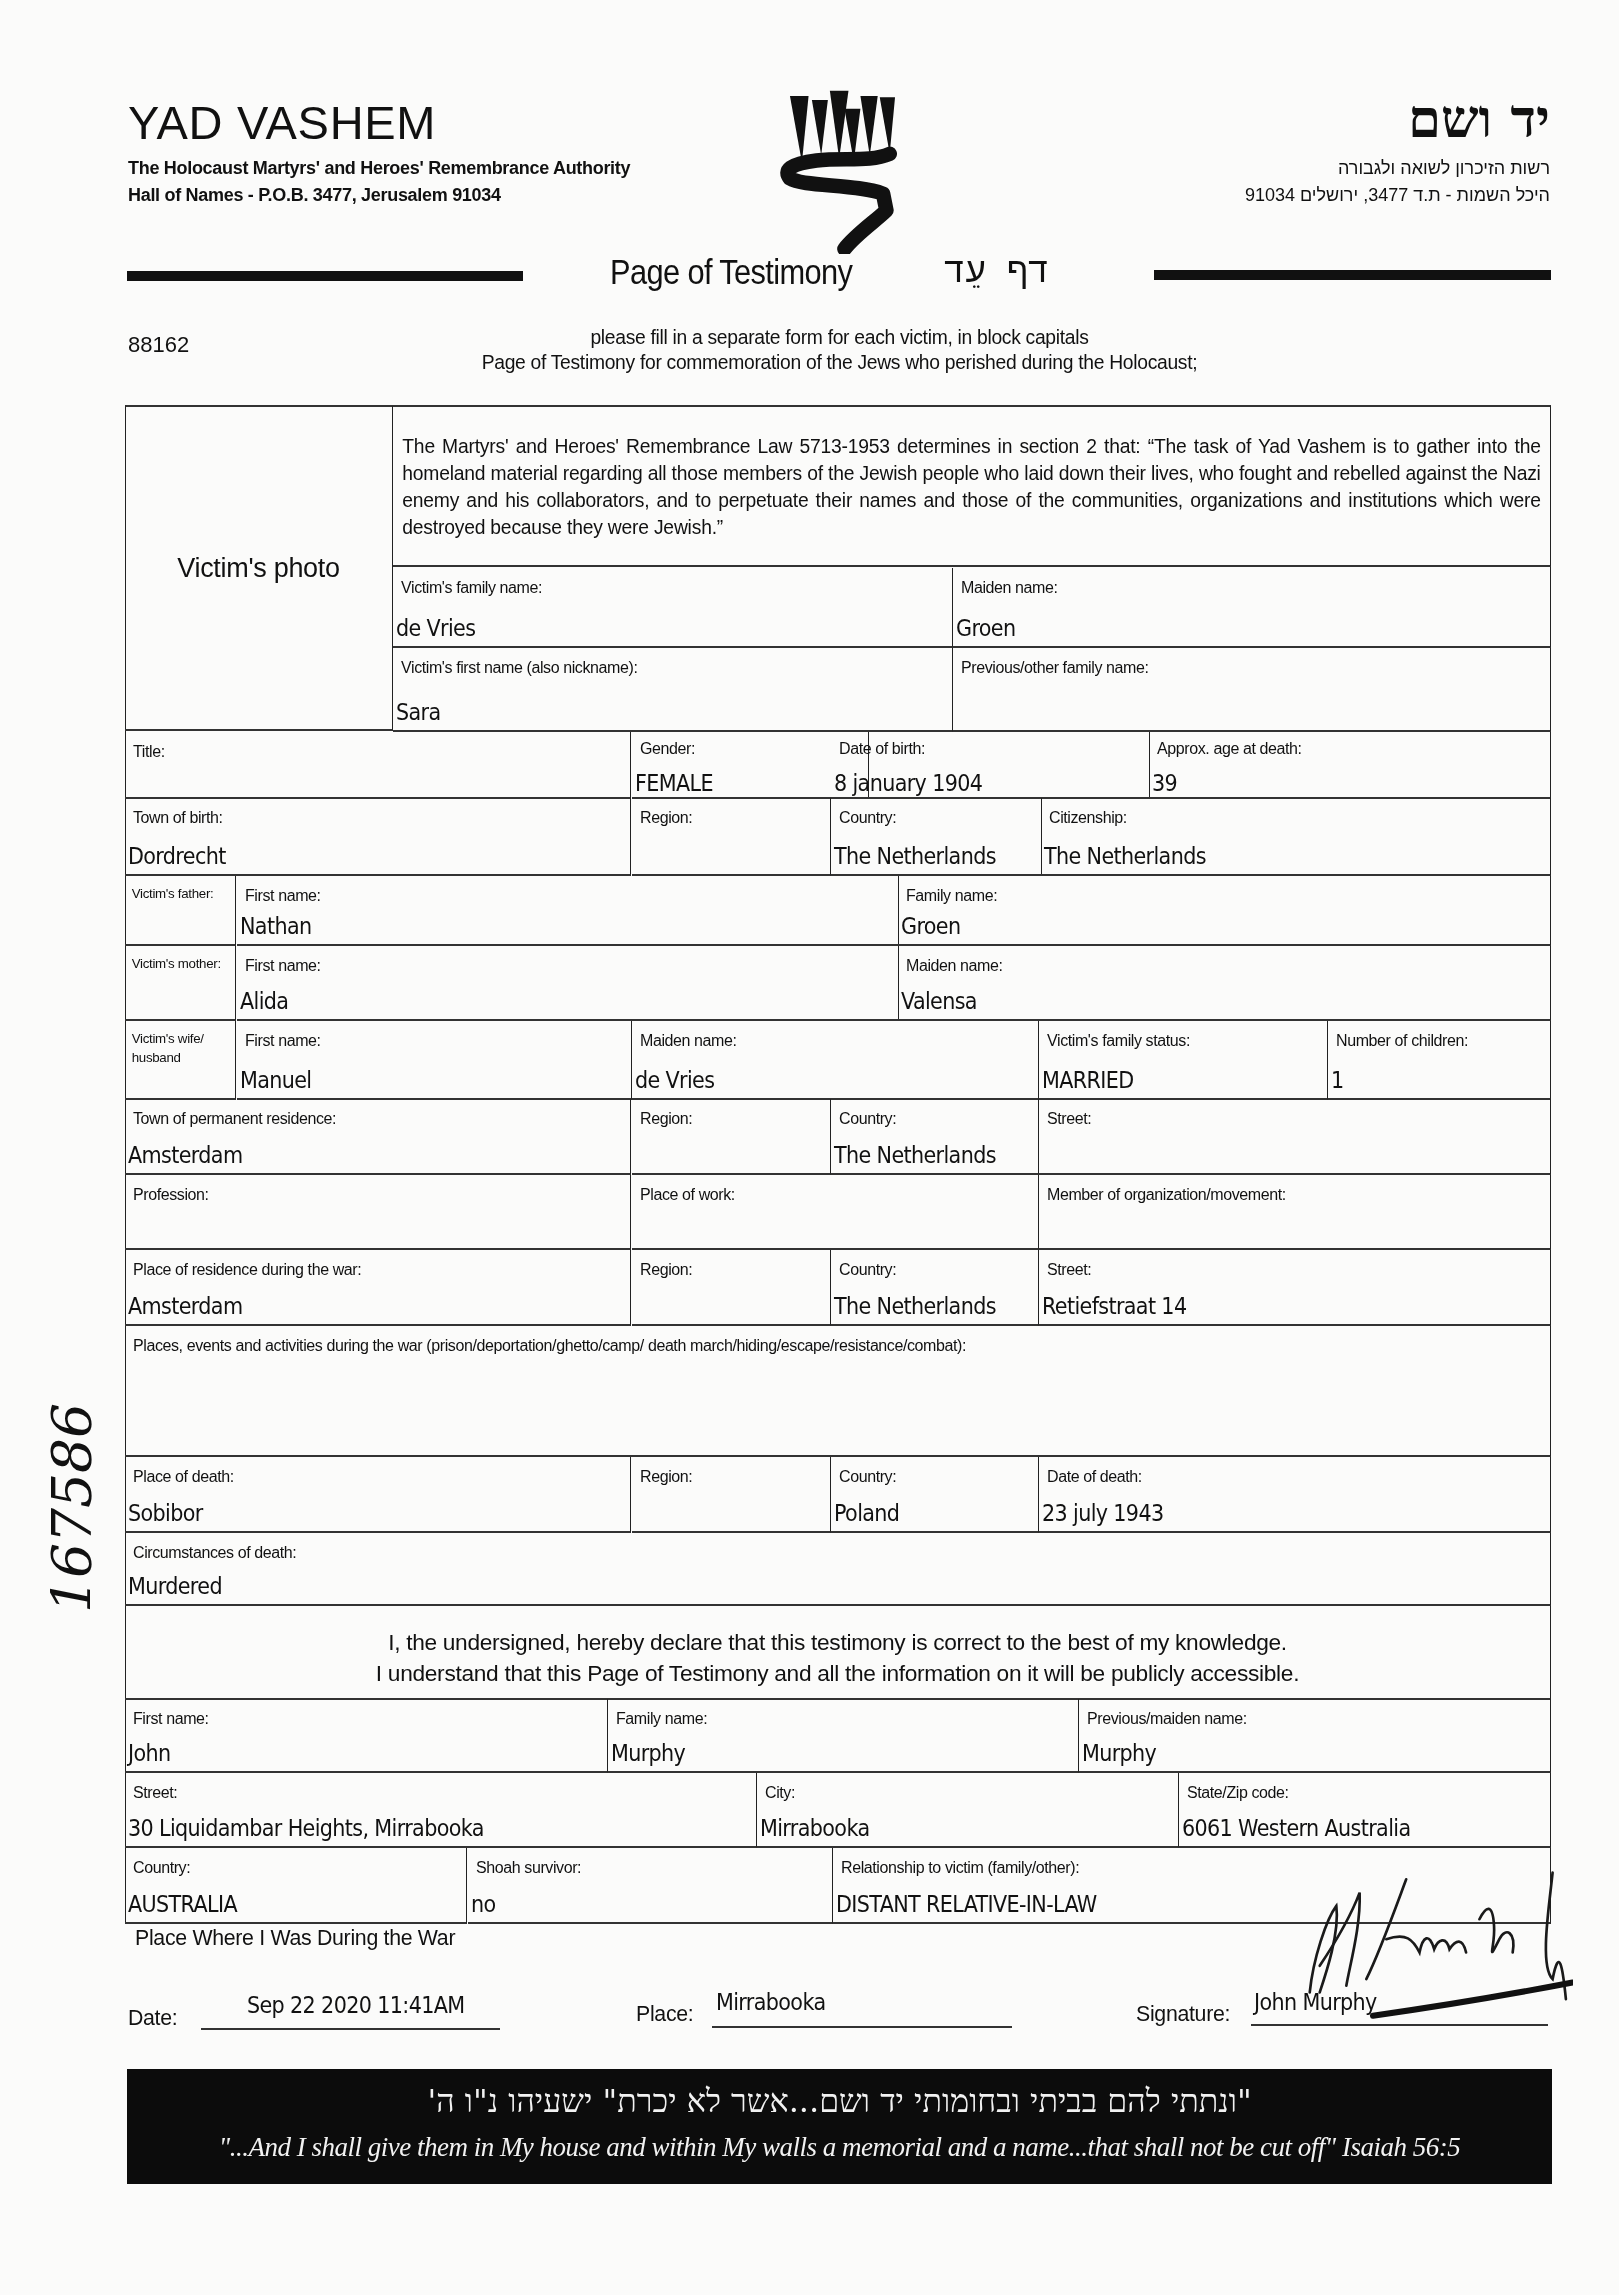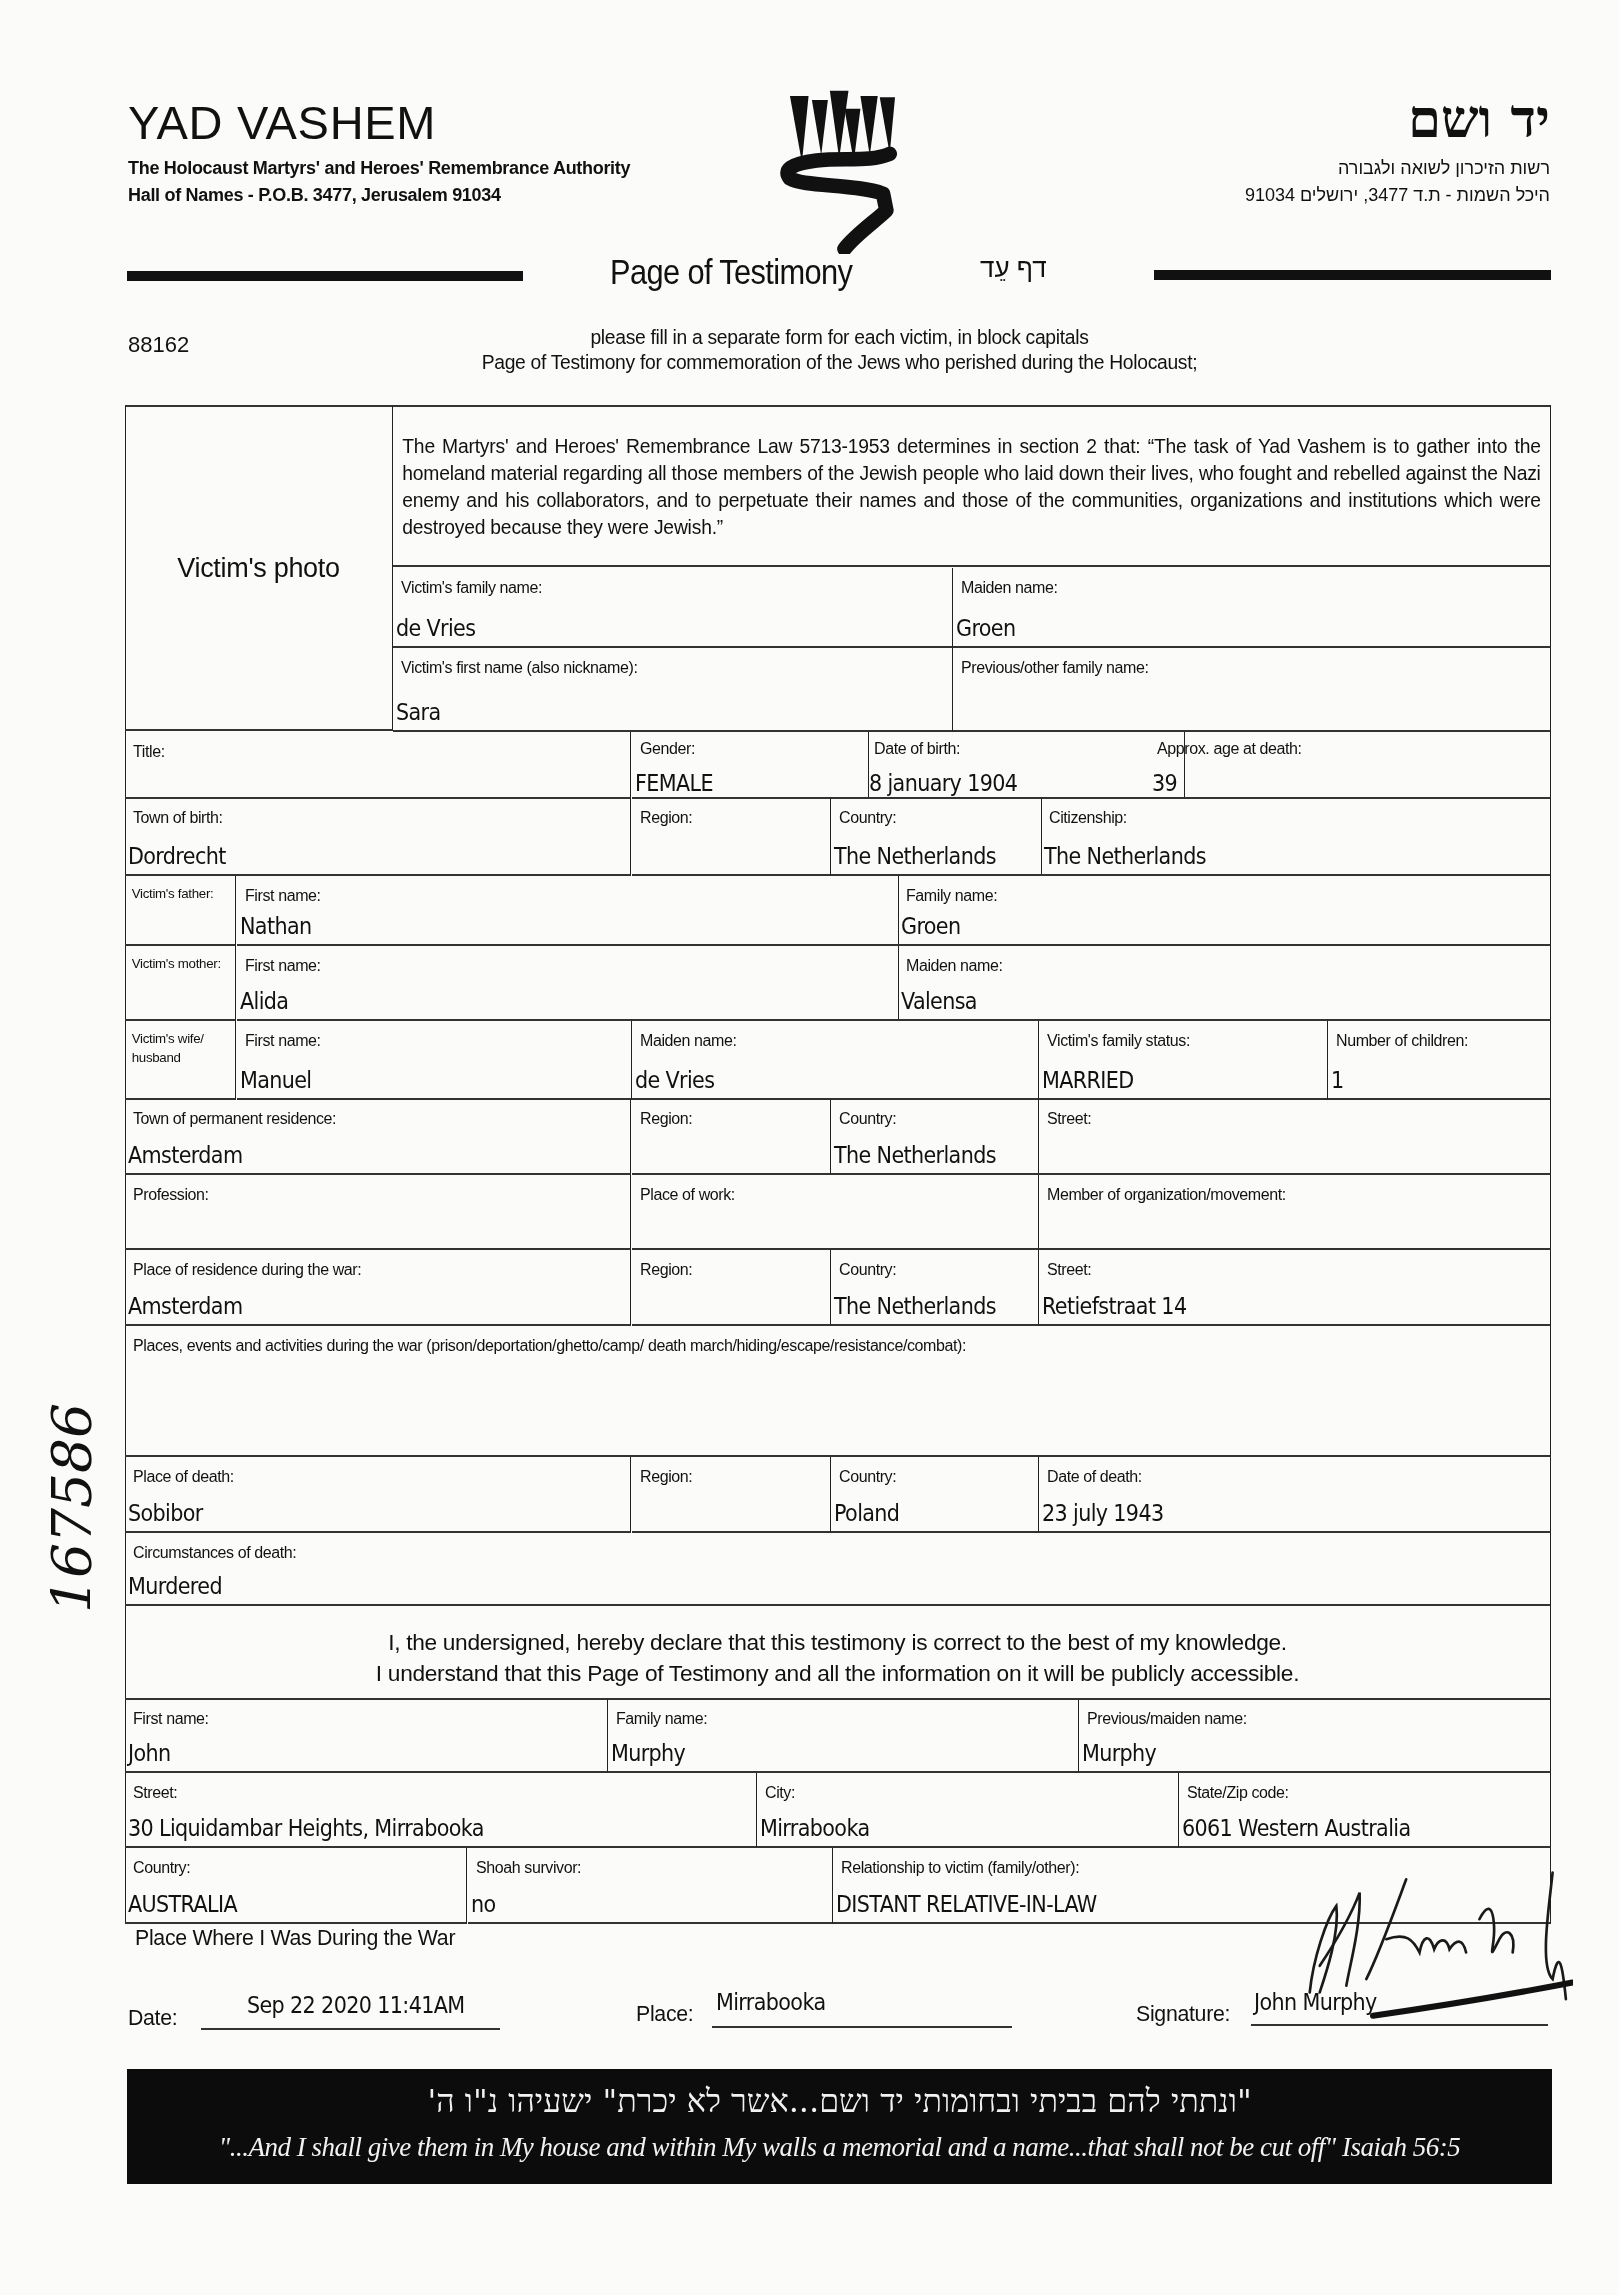--- a/index.html
+++ b/index.html
@@ -9,21 +9,21 @@
     font-family: "Liberation Sans", sans-serif;
   }
   .abs { position: absolute; }
   .hdr-title { left: 128px; top: 95px; font-size: 47px; letter-spacing: 0.7px; }
   .hdr-sub { left: 128px; top: 155px; font-size: 18px; line-height: 27px; letter-spacing: -0.3px; font-weight: bold; }
   .heb-title { right: 70px; top: 87px; font-size: 53px; font-family: "DejaVu Serif", serif; font-weight: bold; direction: rtl; }
   .heb-sub { right: 70px; top: 155px; font-size: 18px; line-height: 27px; direction: rtl; text-align: right; }
   .logo { left: 770px; top: 77px; width: 133px; height: 177px; }
   .bar { height: 10px; background: #111; }
   .pot { left: 610px; top: 252px; font-size: 35px; letter-spacing: -0.7px; transform: scaleX(0.88); transform-origin: left; }
-  .pot-heb { left: 980px; top: 253px; font-size: 26px; font-family: Liberation Sans, sans-serif; direction: rtl; }
+  .pot-heb { left: 944px; top: 253px; font-size: 35px; font-family: Liberation Mono, monospace; direction: rtl; }
   .form-id { left: 128px; top: 332px; font-size: 22px; }
   .intro { left: 373px; top: 325px; width: 933px; text-align: center; font-size: 19.3px; line-height: 25px; letter-spacing: -0.3px; }
 
   .cell { position: absolute; box-sizing: border-box; border-right: 1.3px solid #222; border-bottom: 2px solid #333; background: transparent; }
   .lbl { position: absolute; left: 8px; top: 10.7px; font-size: 16px; letter-spacing: -0.4px; white-space: nowrap; }
   .val { position: absolute; left: 2.7px; bottom: 5.3px; font-family: "DejaVu Sans", sans-serif; font-size: 23px; letter-spacing: -0.7px; white-space: nowrap; transform: scaleX(0.9); transform-origin: left; }
   .lbl-small { position: absolute; left: 6.7px; top: 9.3px; font-size: 13.3px; line-height: 18.7px; letter-spacing: -0.3px; }
   .law { position: absolute; left: 9.3px; top: 27px; right: 9.3px; font-size: 19.3px; line-height: 27px; text-align: justify; letter-spacing: -0.2px; }
   .photo-lbl { position: absolute; left: 0; right: 0; top: 147px; text-align: center; font-size: 27px; letter-spacing: -0.3px; }
   .decl { position: absolute; left: 0; right: 0; top: 20px; text-align: center; font-size: 22.7px; line-height: 31px; letter-spacing: -0.3px; }
@@ -102,21 +102,21 @@
 </div>
 
 <div class="cell" style="left:125px; top:732px; width:506px; height:67px;">
   <div class="lbl">Title:</div>
   <div class="val"></div>
 </div>
 <div class="cell" style="left:632px; top:732px; width:237px; height:67px;">
   <div class="lbl" style="top:8px">Gender:</div>
   <div class="val" style="bottom:1.3px">FEMALE</div>
 </div>
-<div class="cell" style="left:831px; top:732px; width:319px; height:67px;margin-left:35px;">
+<div class="cell" style="left:831px; top:732px; width:319px; height:67px;">
   <div class="lbl" style="top:8px">Date of birth:</div>
   <div class="val" style="bottom:1.3px">8 january 1904</div>
 </div>
 <div class="cell" style="left:1149px; top:732px; width:402px; height:67px;">
   <div class="lbl" style="top:8px">Approx. age at death:</div>
   <div class="val" style="bottom:1.3px">39</div>
 </div>
 
 <div class="cell" style="left:125px; top:798px; width:506px; height:78px;">
   <div class="lbl">Town of birth:</div>

